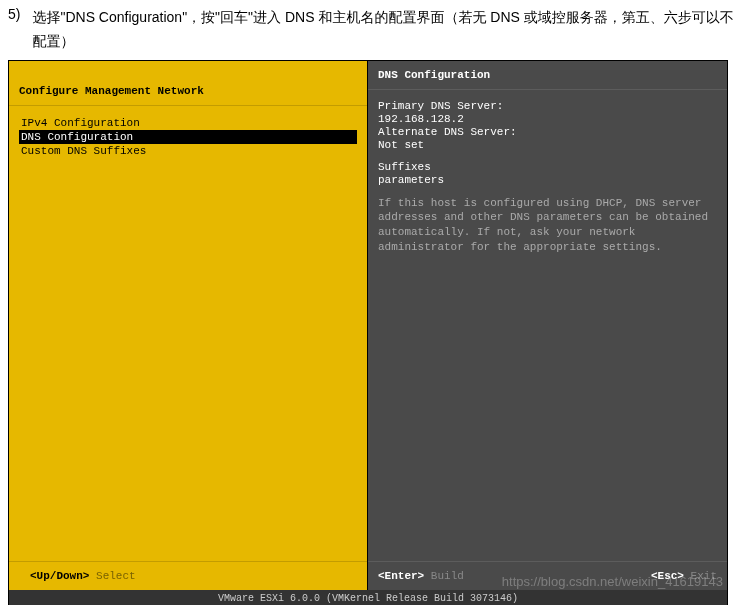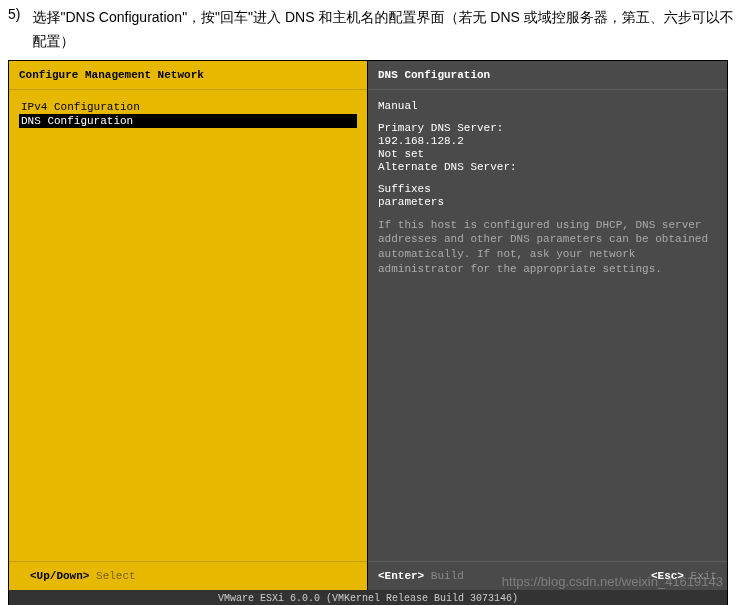--- a/index.html
+++ b/index.html
@@ -44,21 +44,21 @@
       width: 50%;
       background: #4a4a4a;
       display: flex;
       flex-direction: column;
     }
     .panel-title {
       padding: 8px 10px;
       font-weight: bold;
       border-bottom: 1px solid rgba(0,0,0,0.15);
     }
-    .left-panel .panel-title { color: #000; }
+    .left-panel .panel-title { color: #000; margin-top: 16px; }
     .right-panel .panel-title { color: #fff; border-bottom: 1px solid rgba(255,255,255,0.1); }
     .panel-body { padding: 10px; flex: 1; }
     .left-panel .panel-body { color: #000; }
     .right-panel .panel-body { color: #fff; }
     .menu-group { margin-bottom: 10px; }
     .menu-item {
       padding: 1px 2px;
       cursor: pointer;
     }
     .menu-item.selected {
@@ -108,38 +108,36 @@
 </div>
 
 <div class="console">
   <div class="main-area">
     <div class="left-panel">
       <div class="panel-title">Configure Management Network</div>
       <div class="panel-body" id="left-menu">
           <div class="menu-group">
             <div class="menu-item">IPv4 Configuration</div>
             <div class="menu-item selected">DNS Configuration</div>
+            <div class="menu-item">Custom DNS Suffixes</div>
           </div>
         </div>
       <div class="left-footer">
         <b>&lt;Up/Down&gt;</b>
         <span class="dim-dark">Select</span>
       </div>
     </div>
     <div class="right-panel">
       <div class="panel-title">DNS Configuration</div>
       <div class="panel-body">
         <div class="info-block">
-          <div class="info-line">Manual</div>
-        </div>
-        <div class="info-block">
           <div class="info-line">Primary DNS Server:</div>
           <div class="info-line">192.168.128.2</div>
+          <div class="info-line">Alternate DNS Server:</div>
           <div class="info-line">Not set</div>
-          <div class="info-line">Alternate DNS Server:</div>
         </div>
         <div class="info-block">
           <div class="info-line">Suffixes</div>
           <div class="info-line">parameters</div>
         </div>
         <div class="help-text">If this host is configured using DHCP, DNS server addresses and other DNS parameters can be obtained automatically. If not, ask your network administrator for the appropriate settings.</div>
       </div>
       <div class="right-footer">
         <span>
           <b>&lt;Enter&gt;</b>

